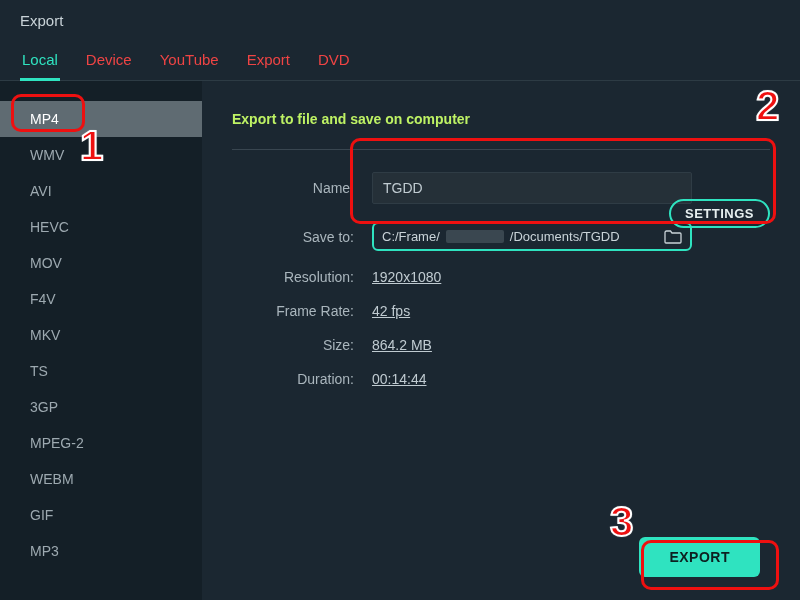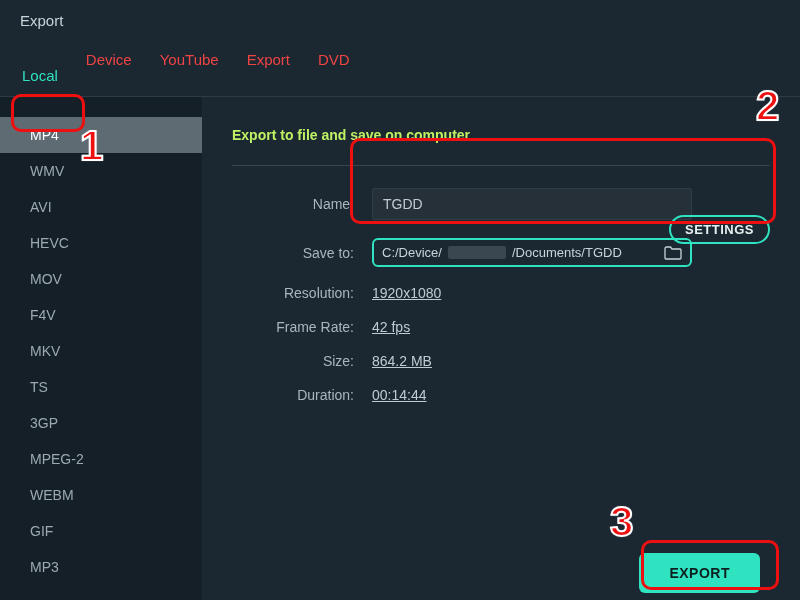--- a/index.html
+++ b/index.html
@@ -28,21 +28,20 @@
   .tab {
     padding: 6px 2px 10px 2px;
     cursor: pointer;
     color: #ef4444;
     font-size: 15px;
   }
   .tab.active {
     color: #2fe3c0;
     border-bottom: 3px solid #2fe3c0;
     margin-bottom: -1px;
-    margin-top: 16px;
   }
   
   .main {
     display: flex;
     height: calc(600px - 80px);
   }
   .sidebar {
     width: 202px;
     background: #141f27;
     display: flex;
@@ -199,21 +198,21 @@
     <hr class="hr">
 
     <div class="row">
       <div class="label">Name:</div>
       <input class="input" value="TGDD" style="">
     </div>
 
     <div class="row">
       <div class="label">Save to:</div>
       <div class="path-field">
-        <span class="path-text">C:/Device/</span>
+        <span class="path-text">C:/Frame/</span>
         <span class="path-hidden"></span>
         <span class="path-text">/Documents/TGDD</span>
         <span class="folder-icon">
           <svg width="18" height="14" viewBox="0 0 18 14">
               <path d="M1 2.5A1.5 1.5 0 0 1 2.5 1h4l1.5 2H16a1 1 0 0 1 1 1v8a1 1 0 0 1-1 1H2a1 1 0 0 1-1-1V2.5z" fill="none" stroke="#c9d3d8" stroke-width="1.3"></path>
             </svg>
         </span>
       </div>
     </div>
 

